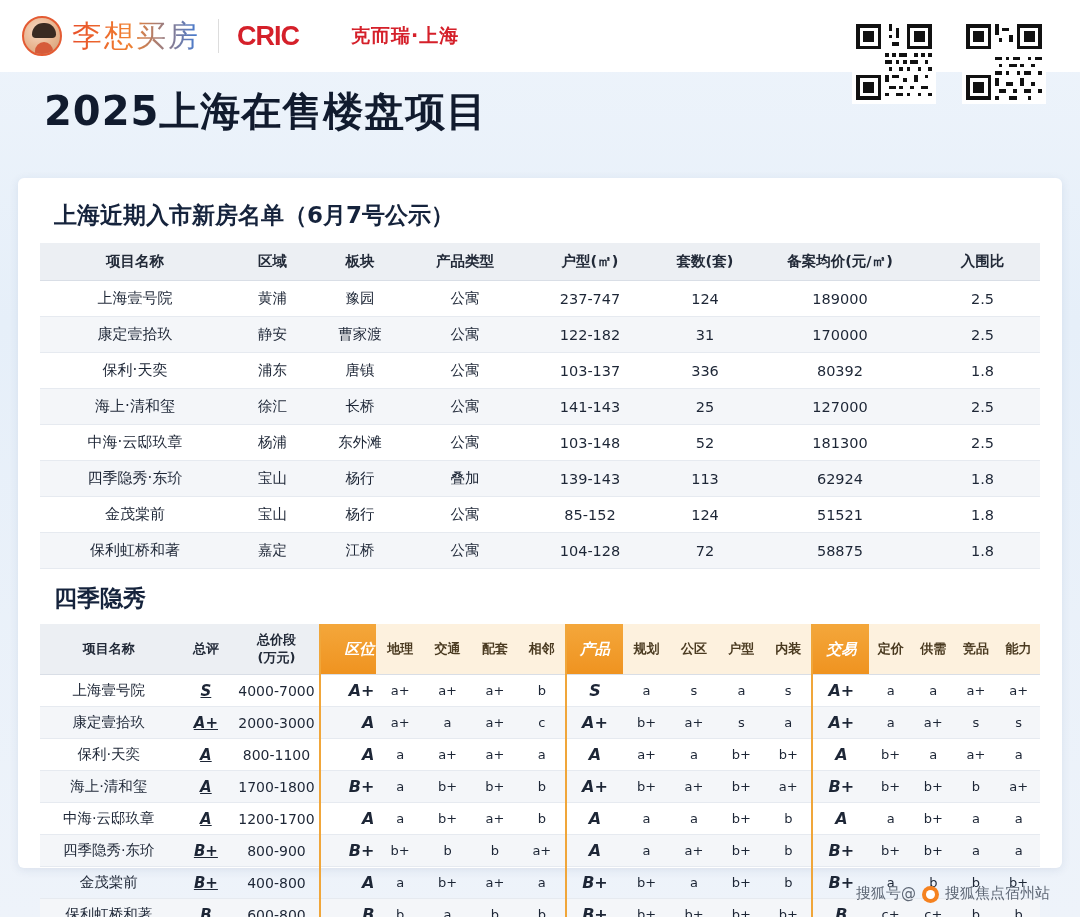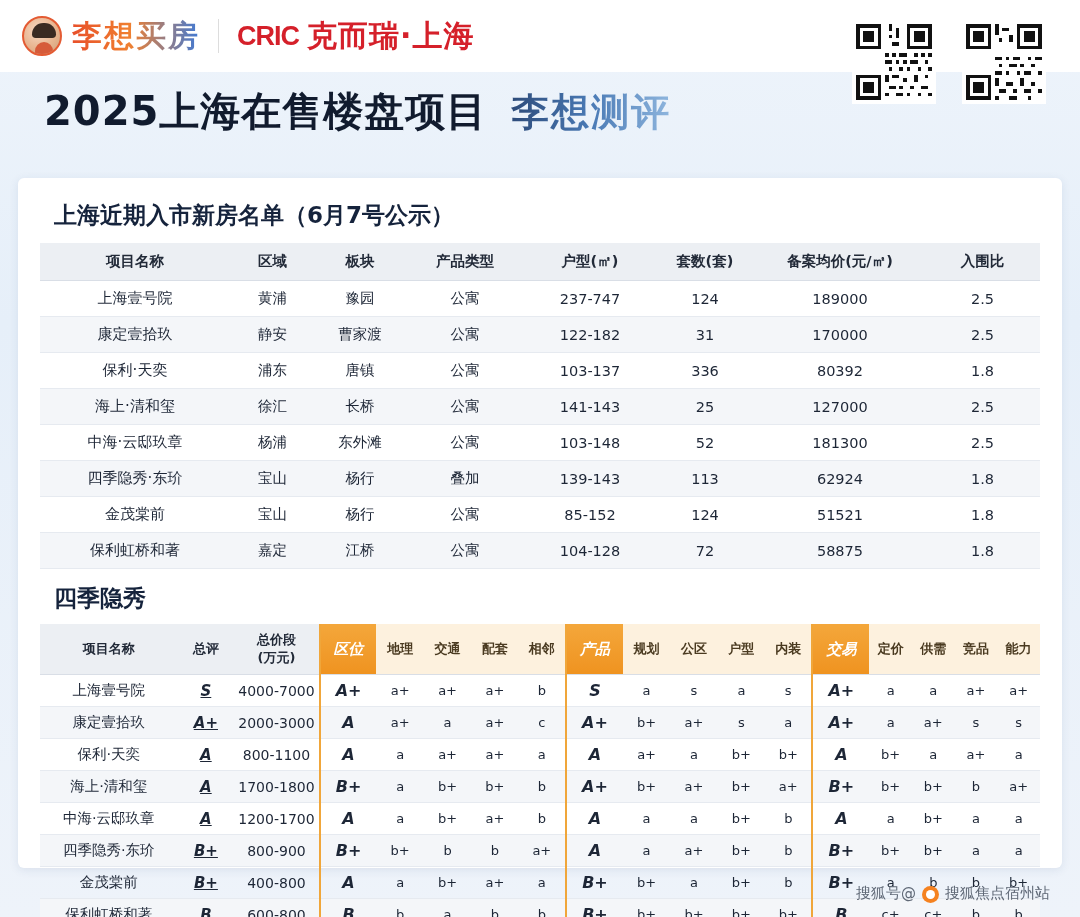--- a/index.html
+++ b/index.html
@@ -31,36 +31,37 @@
     border:2px solid #e45b33;
     position:relative; overflow:hidden;
   }
   .avatar-ring:after{
     content:"";position:absolute;left:8px;top:5px;width:24px;height:15px;border-radius:12px 12px 4px 4px;background:#3a2a22;
   }
   .avatar-ring:before{
     content:"";position:absolute;left:11px;bottom:0;width:18px;height:12px;border-radius:9px 9px 0 0;background:#d65b3a;z-index:2;
   }
   .brand-cn {
-    font-size:30px; font-weight:bold; letter-spacing:2px;
+    font-size:30px; font-weight:normal; letter-spacing:2px;
     background:linear-gradient(90deg,#e8502a 0%,#f08030 45%,#3f7ad6 100%);
     -webkit-background-clip:text; background-clip:text; color:transparent;
     font-family:"DejaVu Sans","Liberation Sans",sans-serif;
   }
   .divider-v { width:1px; height:34px; background:#ddd; margin:0 18px; }
   .cric {
     display:flex; align-items:center; gap:8px;
   }
   .cric-mark {
     font-size:27px; font-weight:bold; color:#d5202a; letter-spacing:-1px;
     font-family:"Liberation Sans",sans-serif;
   }
   .cric-cn {
-    font-size:30px; font-weight:bold; color:#d5202a; letter-spacing:1px;
-    font-family:"DejaVu Sans","Liberation Sans",sans-serif;
+    font-size:19px; font-weight:bold; color:#d5202a; letter-spacing:1px;
+    font-family:"DejaVu Sans","Liberation Sans",sans-serif;
+    margin-left:44px;
   }
 
   .qr-zone { position:absolute; right:34px; top:20px; display:flex; gap:26px; }
   .qr { width:84px; height:84px; background:#fff; padding:4px; }
   .qr svg { display:block; }
 
   
   .headline {
     padding:12px 0 16px 44px;
     display:flex; align-items:baseline; gap:24px;
@@ -126,21 +127,21 @@
     color:#ffffff; font-size:15px; font-weight:bold; font-style:italic;
   }
   .t2 thead th.sub { background:#fdf1de; color:#4a3a20; }
   .t2 thead th.namecol { background:#eceff3; }
   .t2 tbody td { padding:6px 2px; border-bottom:1px solid #e6eaf0; color:#1d2636; font-size:13px; }
   .t2 tbody tr:nth-child(even) { background:#f4f6f9; }
   .t2 td.pname { font-size:14.5px; }
   .t2 td.grade { font-weight:bold; font-style:italic; font-size:15px; text-decoration:underline; }
   .t2 td.grade-big { font-weight:bold; font-style:italic; font-size:16px; }
   .t2 td.price { font-size:14px; }
-  .t2 .sepL { border-left:2px solid #f0a63a; }
+  .t2 .sepL { border-left:2px solid #f0a63a;text-align:right; }
   .t2 .sepR { border-right:2px solid #f0a63a; }
 
   
   .footer {
     position:absolute; right:30px; bottom:14px;
     display:flex; align-items:flex-end; gap:6px;
     color:#5f6876; font-size:15px;
     font-family:"DejaVu Sans","Liberation Sans",sans-serif;
   }
   .sohu-dot {
@@ -271,21 +272,20 @@
               <rect x="12" y="20" width="2" height="1"></rect>
             <rect x="17" y="20" width="1" height="1"></rect>
           </g>
         </svg>
       </div>
     </div>
   </div>
 
   <div class="headline">
     <div class="h1">2025上海在售楼盘项目</div>
-    <div class="h2">李想测评</div>
   </div>
 
   <div class="card">
 
     <div class="sec-title">上海近期入市新房名单（6月7号公示）</div>
 
     <table class="t1">
       <thead>
         <tr>
           <th style="width:19%">项目名称</th>

